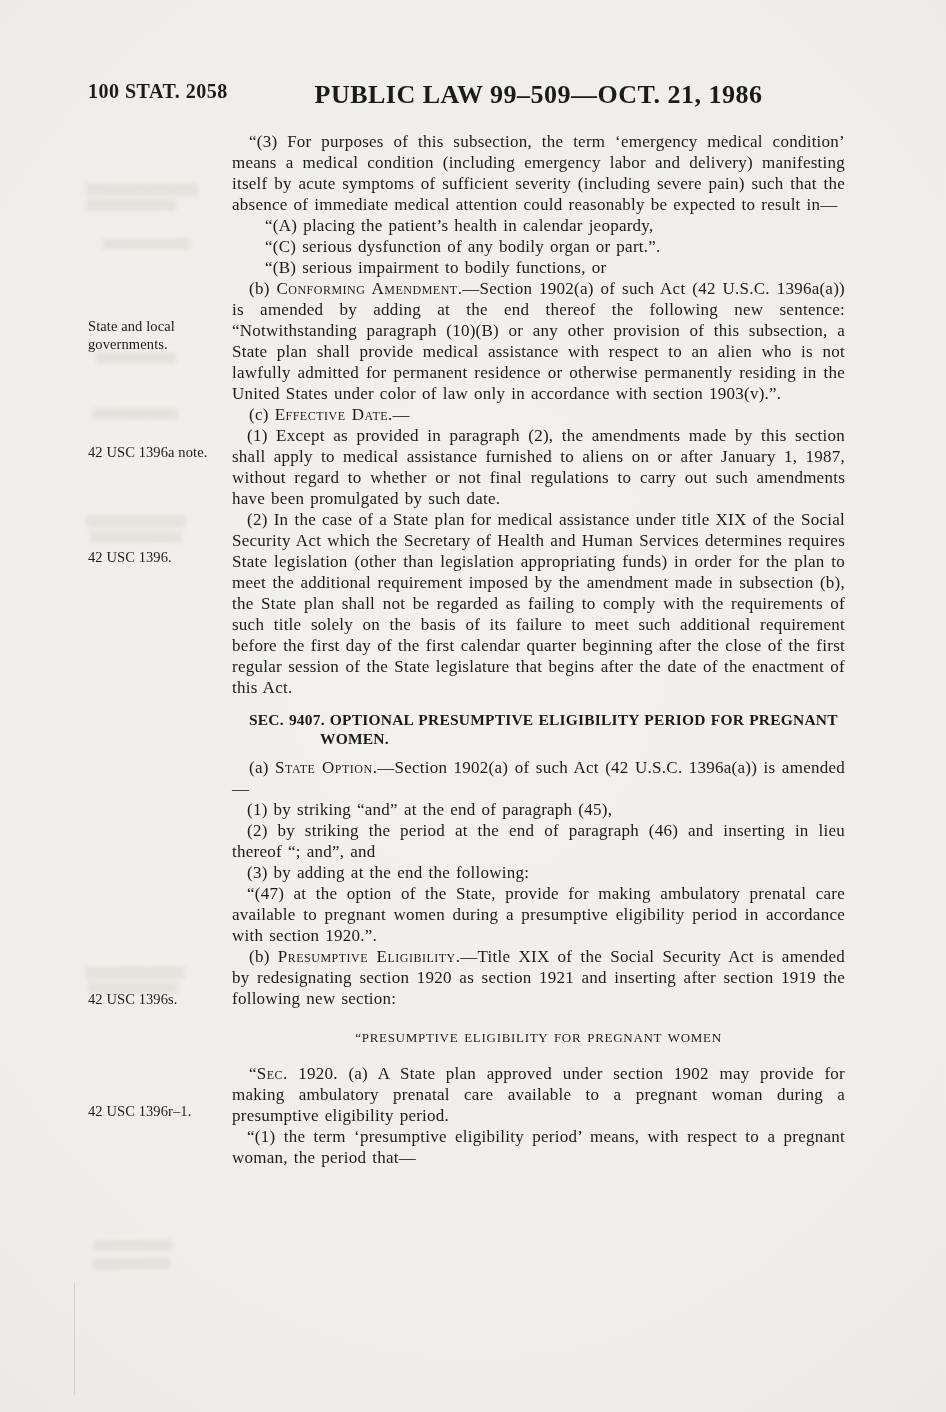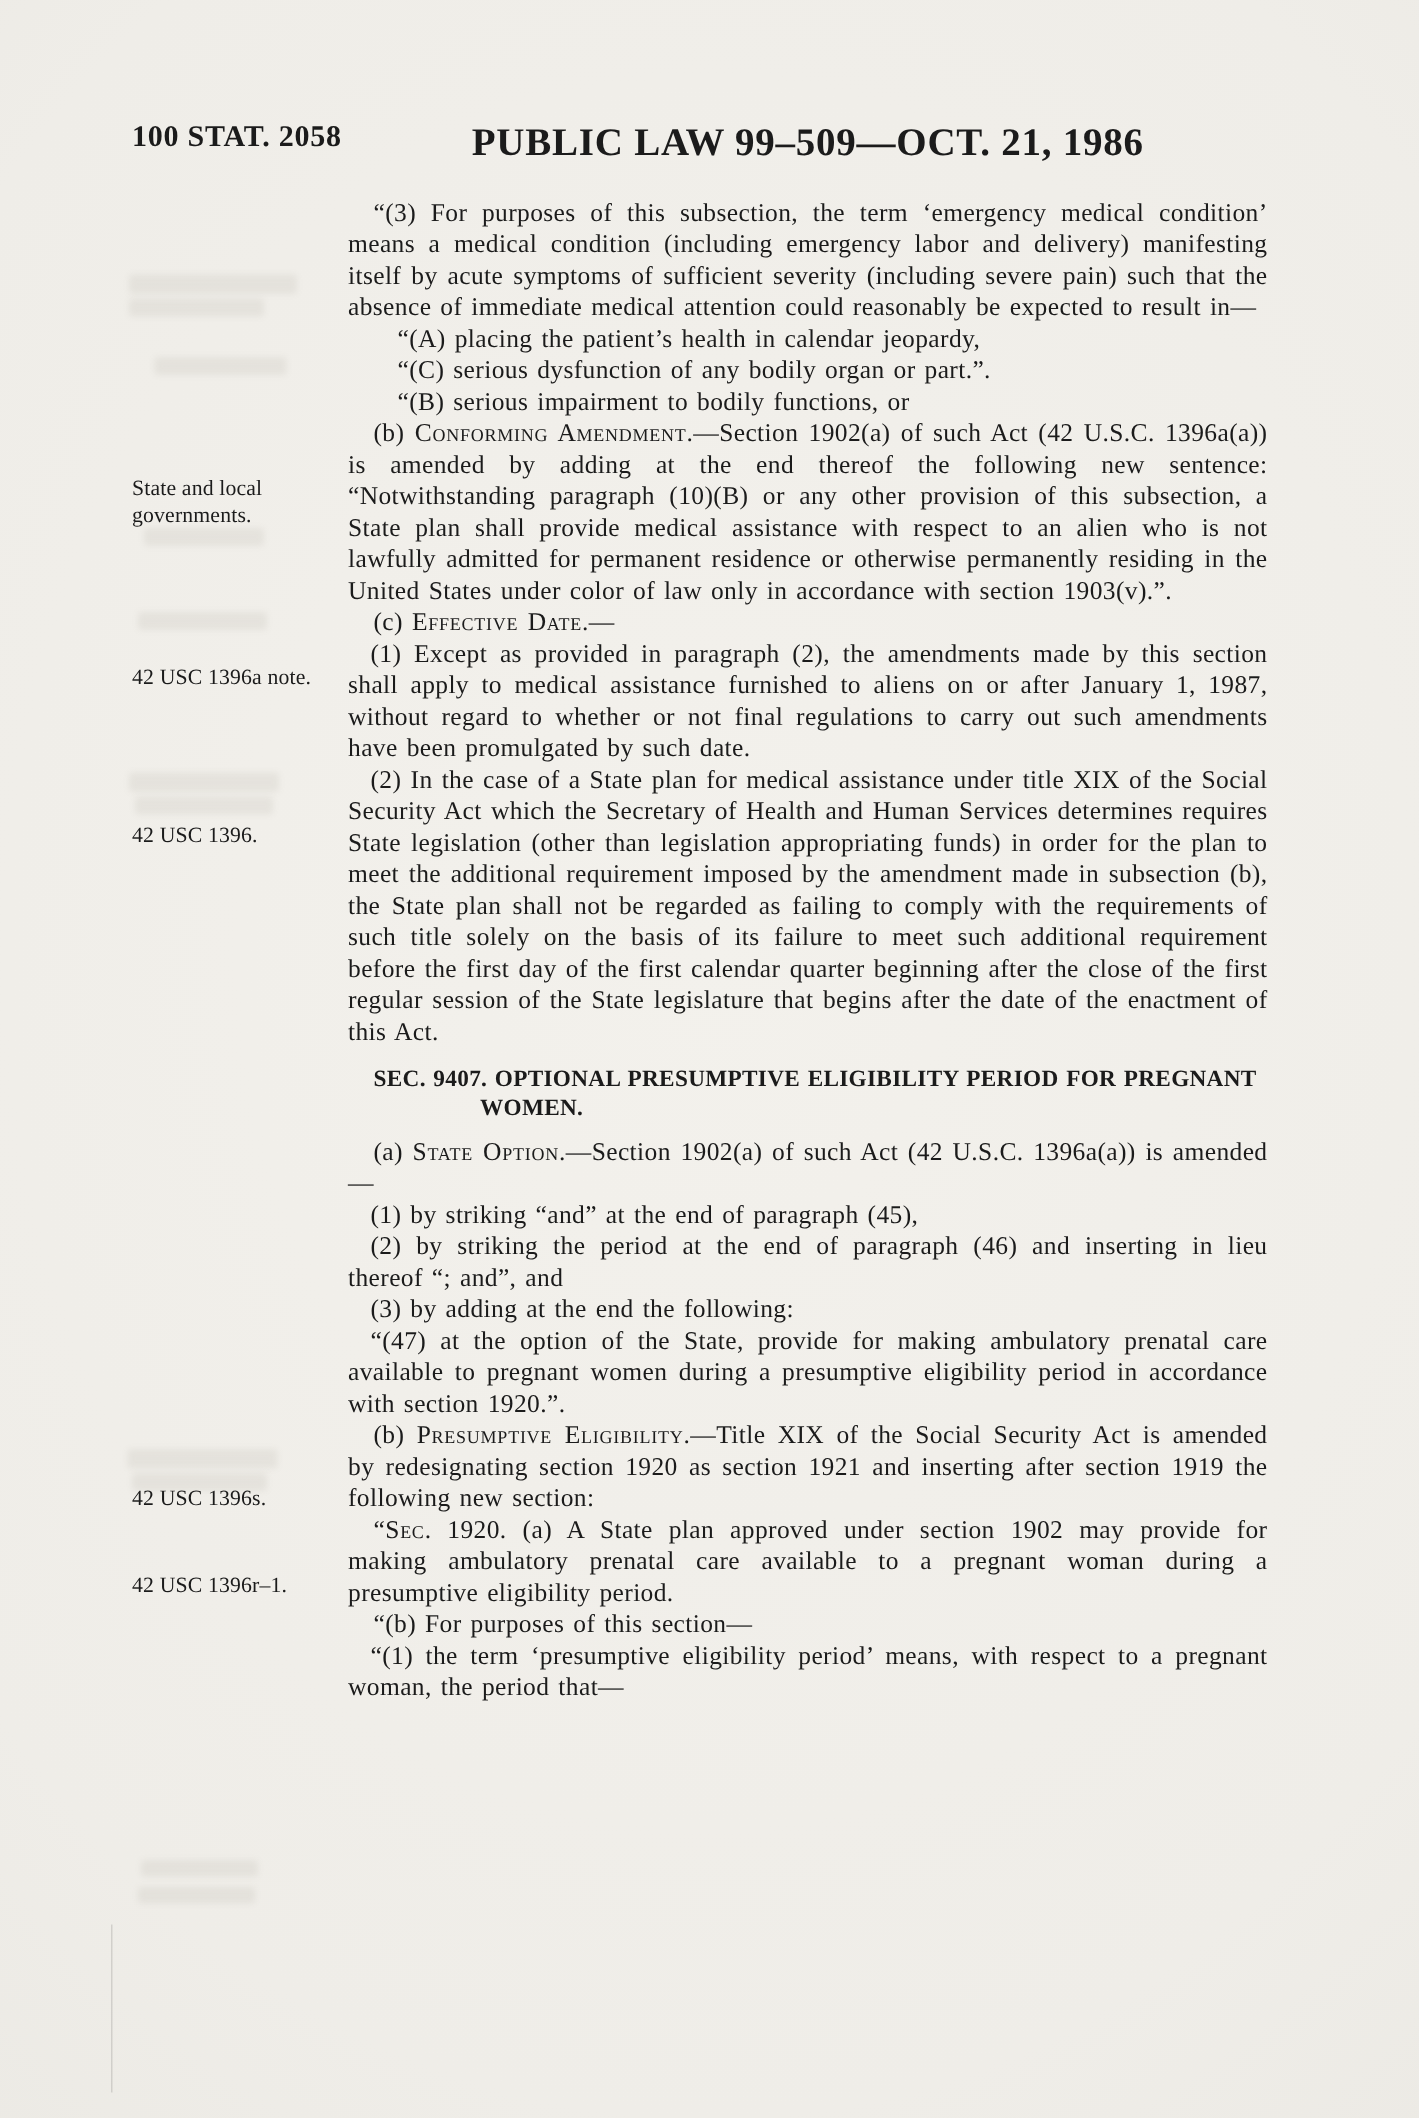--- a/index.html
+++ b/index.html
@@ -86,22 +86,22 @@
       <p class="p0"><span>(c) </span><span class="sc">Effective Date</span><span>.—</span><span class="margin-note">42 USC 1396a note.</span></p>
       <p class="p1"><span>(1) Except as provided in paragraph (2), the amendments made by this section shall apply to medical assistance furnished to aliens on or after January 1, 1987, without regard to whether or not final regulations to carry out such amendments have been promulgated by such date.</span></p>
       <p class="p1"><span>(2) In the case of a State plan for medical assistance under title XIX of the Social Security Act which the Secretary of Health and Human Services determines requires State legislation (other than legislation appropriating funds) in order for the plan to meet the additional requirement imposed by the amendment made in subsection (b), the State plan shall not be regarded as failing to comply with the requirements of such title solely on the basis of its failure to meet such additional requirement before the first day of the first calendar quarter beginning after the close of the first regular session of the State legislature that begins after the date of the enactment of this Act.</span><span class="margin-note">42 USC 1396.</span></p>
       <p class="sec-head"><span>SEC. 9407. OPTIONAL PRESUMPTIVE ELIGIBILITY PERIOD FOR PREGNANT WOMEN.</span></p>
       <p class="p0"><span>(a) </span><span class="sc">State Option</span><span>.—Section 1902(a) of such Act (42 U.S.C. 1396a(a)) is amended—</span></p>
       <p class="p1"><span>(1) by striking “and” at the end of paragraph (45),</span></p>
       <p class="p1"><span>(2) by striking the period at the end of paragraph (46) and inserting in lieu thereof “; and”, and</span></p>
       <p class="p1"><span>(3) by adding at the end the following:</span></p>
       <p class="p1"><span>“(47) at the option of the State, provide for making ambulatory prenatal care available to pregnant women during a presumptive eligibility period in accordance with section 1920.”.</span></p>
       <p class="p0"><span>(b) </span><span class="sc">Presumptive Eligibility</span><span>.—Title XIX of the Social Security Act is amended by redesignating section 1920 as section 1921 and inserting after section 1919 the following new section:</span><span class="margin-note bottom">42 USC 1396s.</span></p>
+      <p class="center-head"><span>“PRESUMPTIVE ELIGIBILITY FOR PREGNANT WOMEN</span></p>
       <p class="p0"><span>“</span><span class="sc">Sec</span><span>. 1920. (a) A State plan approved under section 1902 may provide for making ambulatory prenatal care available to a pregnant woman during a presumptive eligibility period.</span><span class="margin-note">42 USC 1396r–1.</span></p>
-      <p class="p0"><span>“(b) For purposes of this section—</span></p>
       <p class="p1"><span>“(1) the term ‘presumptive eligibility period’ means, with respect to a pregnant woman, the period that—</span></p>
     </main>
 
   <div class="smudge" style="left:86px; top:183px; width:112px; height:13px;"></div>
   <div class="smudge" style="left:86px; top:199px; width:90px; height:12px;"></div>
   <div class="smudge" style="left:103px; top:238px; width:88px; height:12px;"></div>
   <div class="smudge" style="left:96px; top:352px; width:80px; height:12px;"></div>
   <div class="smudge" style="left:92px; top:408px; width:86px; height:12px;"></div>
   <div class="smudge" style="left:86px; top:515px; width:100px; height:13px;"></div>
   <div class="smudge" style="left:90px; top:531px; width:92px; height:12px;"></div>

